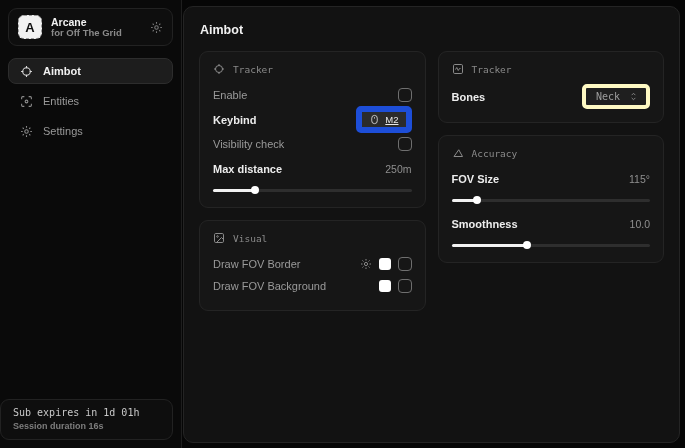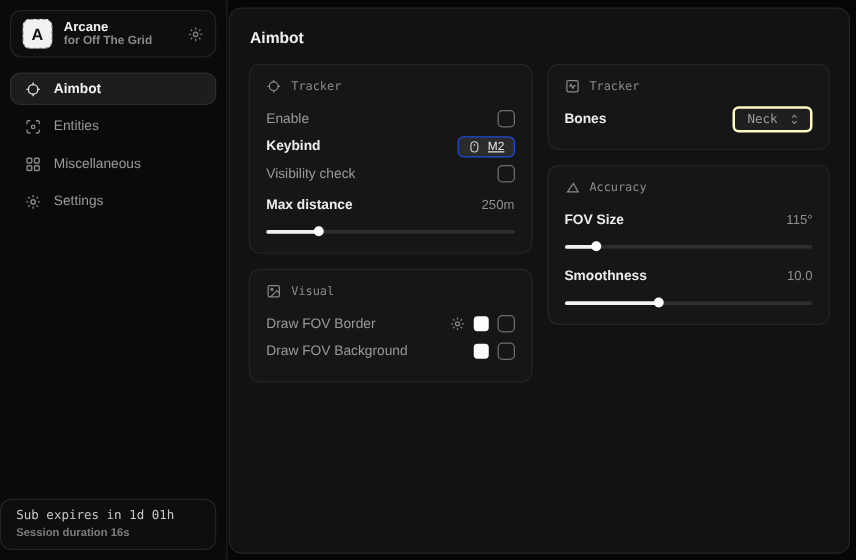--- a/index.html
+++ b/index.html
@@ -87,28 +87,28 @@
   .checkbox {
     width:14px; height:14px; border:1.5px solid #6f6f6f; border-radius:4px;
     background:transparent; cursor:pointer; flex:none;
   }
   .swatch { width:12px; height:12px; border-radius:3px; flex:none; cursor:pointer; }
   .row-controls { display:flex; align-items:center; gap:7px; }
   .row-gear { color:#8a8a8a; display:flex; cursor:pointer; }
 
   .kbd-badge {
     display:flex; gap:5px;
-    background:#2b2b2b; border:1px solid #1d4ed8; border-radius:5px;
+    background:#2b2b2b; border:6px solid #1d4ed8; border-radius:5px;
     padding:2px 7px; font-size:9.5px; color:#e8e8e8; cursor:pointer;text-decoration:underline;
   }
   .kbd-badge .icn { display:flex; color:#cfcfcf; }
 
   .select-btn {
     display:flex; align-items:center; gap:8px;
-    background:#1f1f1f; border:2px solid #fef9c3; border-radius:5px;
+    background:#1f1f1f; border:4px solid #fef9c3; border-radius:5px;
     padding:3px 7px 3px 10px; font-size:10px; color:#9d9d9d; cursor:pointer;
   }
   .select-btn .icn { display:flex; color:#8a8a8a; }
 
   .slider { position:relative; height:8px; margin-top:6px; cursor:pointer; }
   .slider .track {
     position:absolute; left:0; right:0; top:3px; height:3px;
     background:#2e2e2e; border-radius:2px;
   }
   .slider .fill {
@@ -153,31 +153,20 @@
   <div class="nav-item">
     <span class="icn">
       <svg width="13" height="13" viewBox="0 0 24 24" fill="none" stroke="currentColor" stroke-width="2">
           <path d="M3 8V5a2 2 0 0 1 2-2h3M16 3h3a2 2 0 0 1 2 2v3M21 16v3a2 2 0 0 1-2 2h-3M8 21H5a2 2 0 0 1-2-2v-3"></path>
           <circle cx="12" cy="12" r="2.5"></circle>
         </svg>
     </span>
     <span>Entities</span>
   </div>
 
-  <div class="nav-item">
-    <span class="icn">
-      <svg width="13" height="13" viewBox="0 0 24 24" fill="none" stroke="currentColor" stroke-width="2">
-          <rect x="3" y="3" width="7" height="7" rx="1.5"></rect>
-          <rect x="14" y="3" width="7" height="7" rx="1.5"></rect>
-          <rect x="3" y="14" width="7" height="7" rx="1.5"></rect>
-          <rect x="14" y="14" width="7" height="7" rx="1.5"></rect>
-        </svg>
-    </span>
-    <span>Miscellaneous</span>
-  </div>
 
   <div class="nav-item">
     <span class="icn">
       <svg width="13" height="13" viewBox="0 0 24 24" fill="none" stroke="currentColor" stroke-width="2">
           <circle cx="12" cy="12" r="3.2"></circle>
           <path d="M12 2v3M12 19v3M2 12h3M19 12h3M4.9 4.9l2.1 2.1M17 17l2.1 2.1M19.1 4.9L17 7M7 17l-2.1 2.1"></path>
         </svg>
     </span>
     <span>Settings</span>
   </div>

